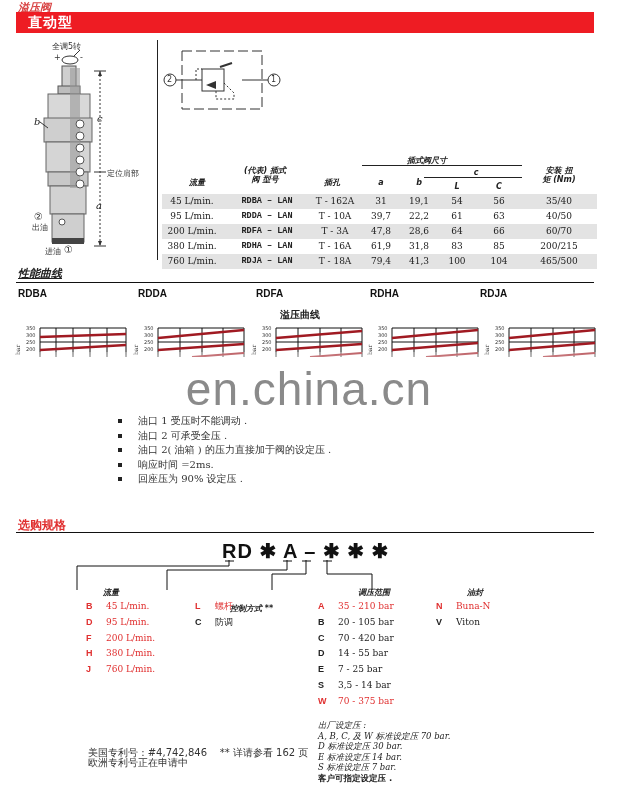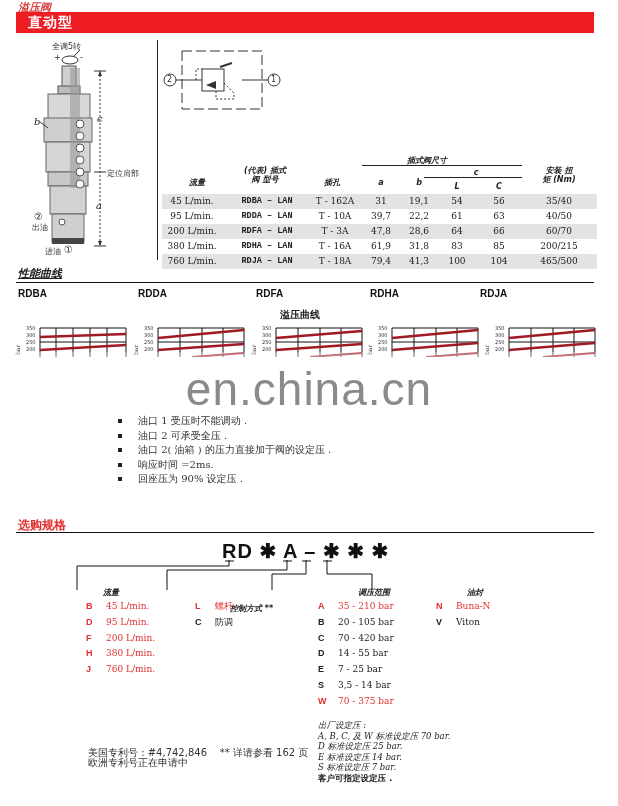--- a/index.html
+++ b/index.html
@@ -360,21 +360,21 @@
   <div class="red"><span class="code">W</span><span>70 - 375 bar</span></div>
 </div>
 <div class="opt" style="left:436px;top:599px;">
   <div class="red"><span class="code">N</span><span>Buna-N</span></div>
   <div class="dark"><span class="code">V</span><span>Viton</span></div>
 </div>
 
 <div class="abs note">
   <div>出厂设定压 :</div>
   <div>A, B, C, 及 W 标准设定压 70 bar.</div>
-  <div>D 标准设定压 25 bar.</div>
+  <div>D 标准设定压 30 bar.</div>
   <div>E 标准设定压 14 bar.</div>
   <div>S 标准设定压 7 bar.</div>
   <div class="b">客户可指定设定压 .</div>
 </div>
 
 <div class="abs patent">
   <div><span>美国专利号 : #4,742,846</span>&nbsp;&nbsp;&nbsp;&nbsp;<span>** 详请参看 162 页</span></div>
   <div>欧洲专利号正在申请中</div>
 </div>
 

